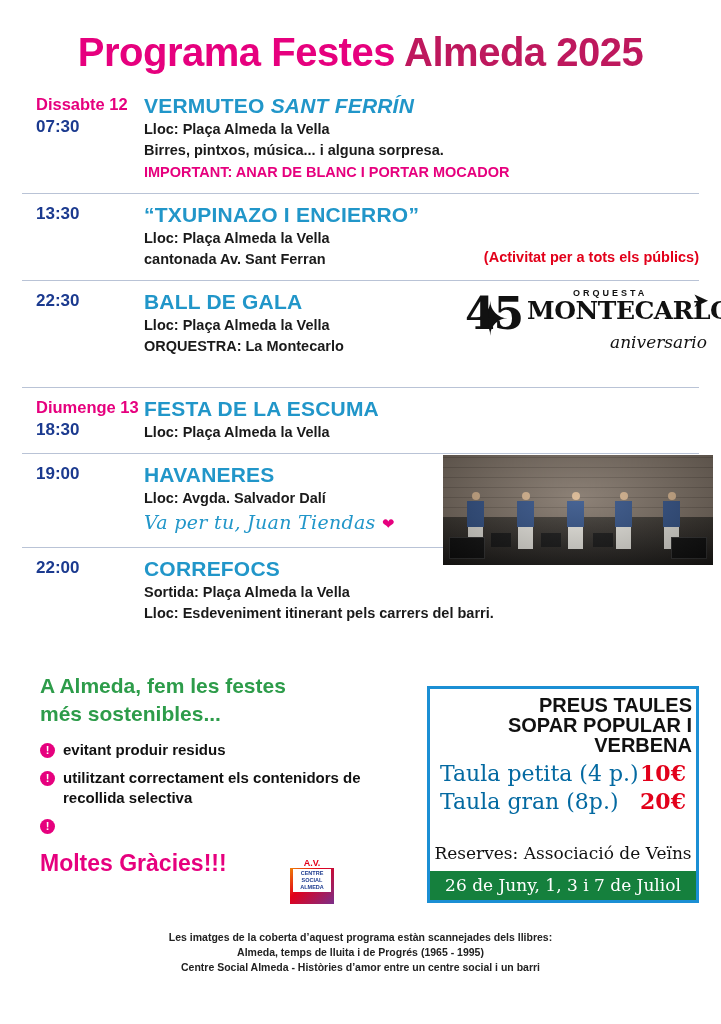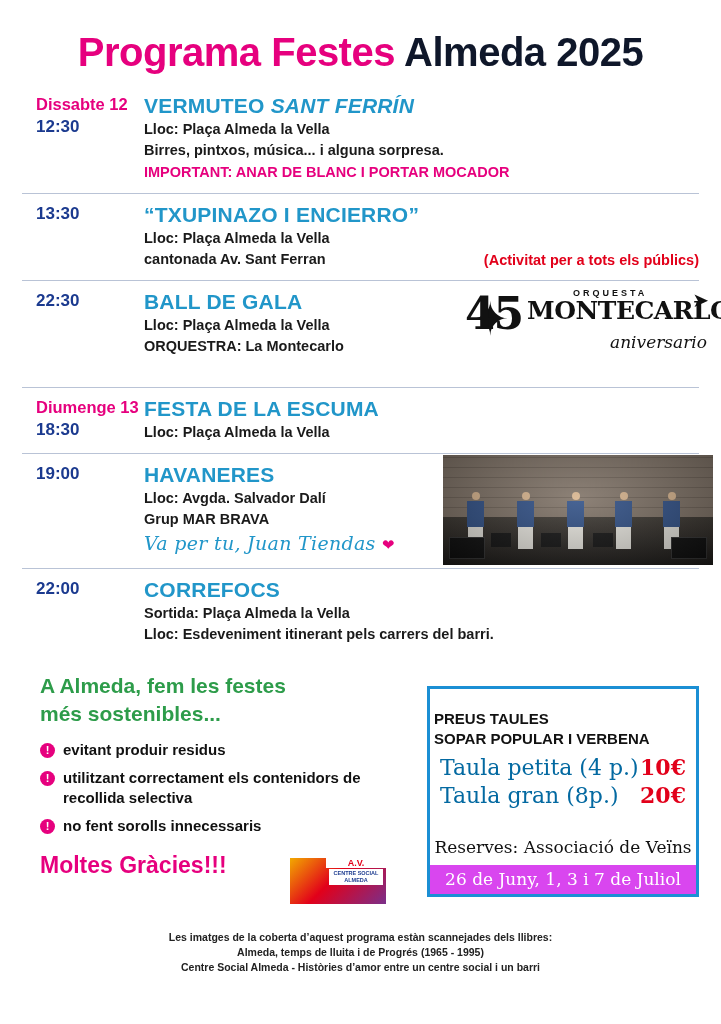--- a/index.html
+++ b/index.html
@@ -28,21 +28,21 @@
     text-align: center;
     padding-top: 30px;
     white-space: nowrap;
   }
   .title span {
     font-size: 40px;
     font-weight: bold;
     letter-spacing: -0.5px;
   }
   .t-pink { color: #e6007e; }
-  .t-blue { color: #0f172a; }
+  .t-blue { color: #be185d; }
 
   
   .program {
     margin-top: 18px;
     position: relative;
   }
   .row {
     display: flex;
     align-items: flex-start;
   }
@@ -237,24 +237,23 @@
     color: #e6007e;
     font-weight: bold;
     font-size: 23px;
   }
 
   
   .av-logo {
     position: absolute;
     left: 290px;
     top: 858px;
-    width: 60px;
+    width: 44px;
     height: 46px;
     background: linear-gradient(135deg,#f2a900 0%, #e2001a 45%, #7a2f8a 100%);
-    padding-left: 36px;
   }
   .av-top {
     text-align: center; font-size: 9px; font-weight: bold; color: #e2001a;
     background: #fff; line-height: 10px;
   }
   .av-mid {
     margin: 1px 3px; background: #fff; color: #1b3a8f;
     font-size: 5.5px; font-weight: bold; text-align: center; line-height: 7px; padding: 1px 0;
   }
 
@@ -262,25 +261,25 @@
   .prices {
     position: absolute;
     right: 22px;
     top: 686px;
     width: 272px;
     border: 3px solid #1b8fd4;
     box-sizing: border-box;
     background: #fff;
   }
   .pr-head {
-    text-align: left;
-    font-weight: bold;
-    font-size: 15px;
+    text-align: right;
+    font-weight: bold;
+    font-size: 20px;
     line-height: 20px;
-    padding: 20px 4px 4px;
+    padding: 6px 4px 4px;
     color: #111;
   }
   .pr-row {
     display: flex;
     justify-content: space-between;
     align-items: baseline;
     padding: 1px 10px;
   }
   .pr-name {
     font-family: "DejaVu Serif", serif;
@@ -295,21 +294,21 @@
   }
   .pr-res {
     text-align: center;
     font-family: "DejaVu Serif", serif;
     font-size: 17px;
     color: #111;
     padding: 8px 4px 8px;
     margin-top: 20px;
   }
   .pr-dates {
-    background: #d946ef;
+    background: #15803d;
     color: #fff;
     text-align: center;
     font-family: "DejaVu Serif", serif;
     font-size: 17px;
     padding: 4px 4px 5px;
   }
 
   
   .footer {
     position: absolute;
@@ -329,40 +328,40 @@
 
   <div class="title">
     <span class="t-pink">Programa Festes </span><span class="t-blue">Almeda 2025</span>
   </div>
 
   <div class="program">
 
     <div class="row">
       <div class="col-time">
         <div class="daylabel">Dissabte 12</div>
-        <div class="time">12:30</div>
+        <div class="time">07:30</div>
       </div>
       <div class="col-body">
         <div class="evt-title"><span>VERMUTEO </span><span class="ital">SANT FERRÍN</span></div>
         <div class="evt-line">Lloc: Plaça Almeda la Vella</div>
         <div class="evt-line">Birres, pintxos, música... i alguna sorpresa.</div>
         <div class="note-pink">IMPORTANT: ANAR DE BLANC I PORTAR MOCADOR</div>
       </div>
     </div>
 
     <hr class="hr-line">
 
     <div class="row">
       <div class="col-time">
         <div class="time">13:30</div>
       </div>
       <div class="col-body">
         <div class="evt-title">“TXUPINAZO I ENCIERRO”</div>
         <div class="evt-line">Lloc: Plaça Almeda la Vella</div>
-        <div style="display:flex; align-items:center; justify-content:space-between;">
+        <div style="display:flex; align-items:flex-start; justify-content:space-between;">
           <div class="evt-line">cantonada Av. Sant Ferran</div>
           <div class="note-red">(Activitat per a tots els públics)</div>
         </div>
       </div>
     </div>
 
     <hr class="hr-line">
 
     <div class="row">
       <div class="col-time">
@@ -391,21 +390,20 @@
 
     <hr class="hr-line">
 
     <div class="row">
       <div class="col-time">
         <div class="time">19:00</div>
       </div>
       <div class="col-body">
         <div class="evt-title">HAVANERES</div>
         <div class="evt-line">Lloc: Avgda. Salvador Dalí</div>
-        <div class="evt-line">Grup MAR BRAVA</div>
         <div class="handwrite"><span>Va per tu,  Juan Tiendas</span> <span class="heart">❤</span></div>
       </div>
     </div>
 
     <hr class="hr-line">
 
     <div class="row">
       <div class="col-time">
         <div class="time">22:00</div>
       </div>
@@ -470,21 +468,20 @@
       <div class="bullet">
         <div class="bdot">!</div>
         <div class="btext">evitant produir residus</div>
       </div>
       <div class="bullet">
         <div class="bdot">!</div>
         <div class="btext">utilitzant correctament els contenidors de recollida selectiva</div>
       </div>
       <div class="bullet">
         <div class="bdot">!</div>
-        <div class="btext">no fent sorolls innecessaris</div>
       </div>
     </div>
     <div class="thanks">Moltes Gràcies!!!</div>
   </div>
 
   <div class="av-logo">
     <div class="av-top">A.V.</div>
     <div class="av-mid">CENTRE SOCIAL ALMEDA</div>
   </div>
 

